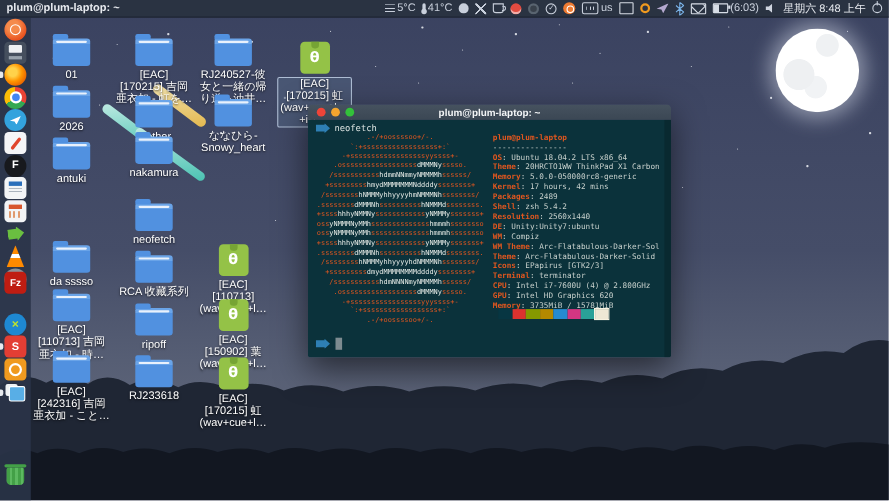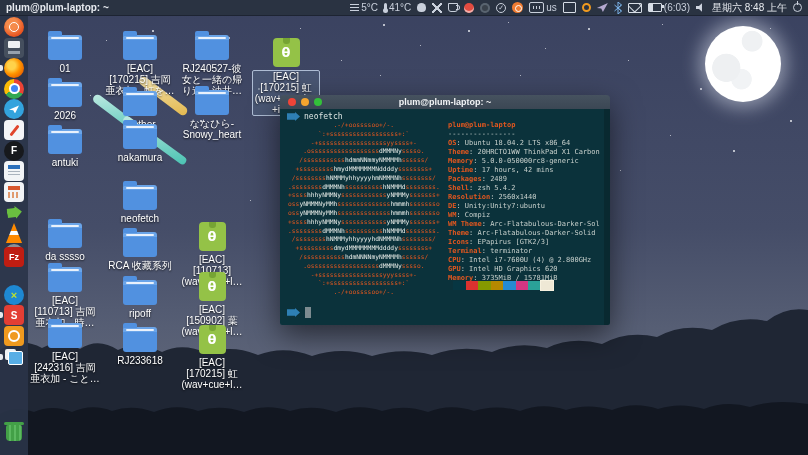--- a/index.html
+++ b/index.html
@@ -344,21 +344,21 @@
    /sssssssssss<span class="w">hdmNNNNmyNMMMMh</span>ssssss/
     .ossssssssssssssssss<span class="w">dMMMNy</span>sssso.
       -+sssssssssssssssssyyyssss+-
         `:+ssssssssssssssssss+:`
             .-/+oossssoo+/-.</pre>
       <pre id="t-info"><span class="k">plum@plum-laptop</span>
 ----------------
 <span class="k">OS</span>: Ubuntu 18.04.2 LTS x86_64
 <span class="k">Theme</span>: 20HRCTO1WW ThinkPad X1 Carbon
 <span class="k">Memory</span>: 5.0.0-050000rc8-generic
-<span class="k">Uptime</span>: 17 hours, 42 mins
+<span class="k">Kernel</span>: 17 hours, 42 mins
 <span class="k">Packages</span>: 2489
 <span class="k">Shell</span>: zsh 5.4.2
 <span class="k">Resolution</span>: 2560x1440
 <span class="k">DE</span>: Unity:Unity7:ubuntu
 <span class="k">WM</span>: Compiz
 <span class="k">WM Theme</span>: Arc-Flatabulous-Darker-Sol
 <span class="k">Theme</span>: Arc-Flatabulous-Darker-Solid
 <span class="k">Icons</span>: EPapirus [GTK2/3]
 <span class="k">Terminal</span>: terminator
 <span class="k">CPU</span>: Intel i7-7600U (4) @ 2.800GHz

